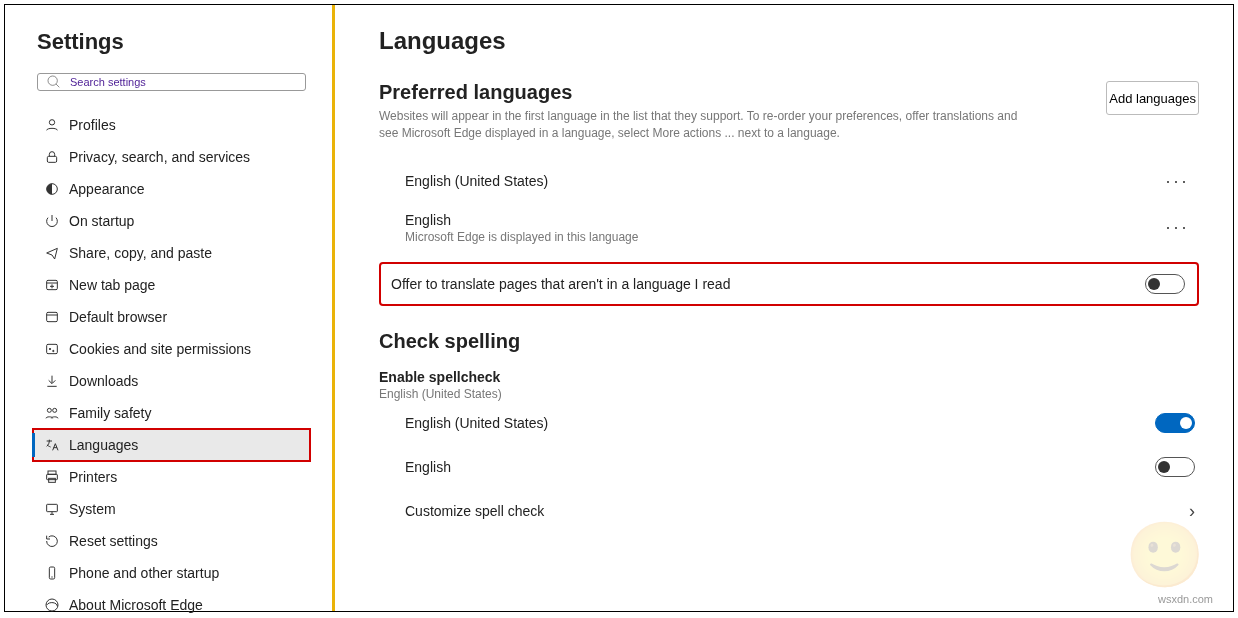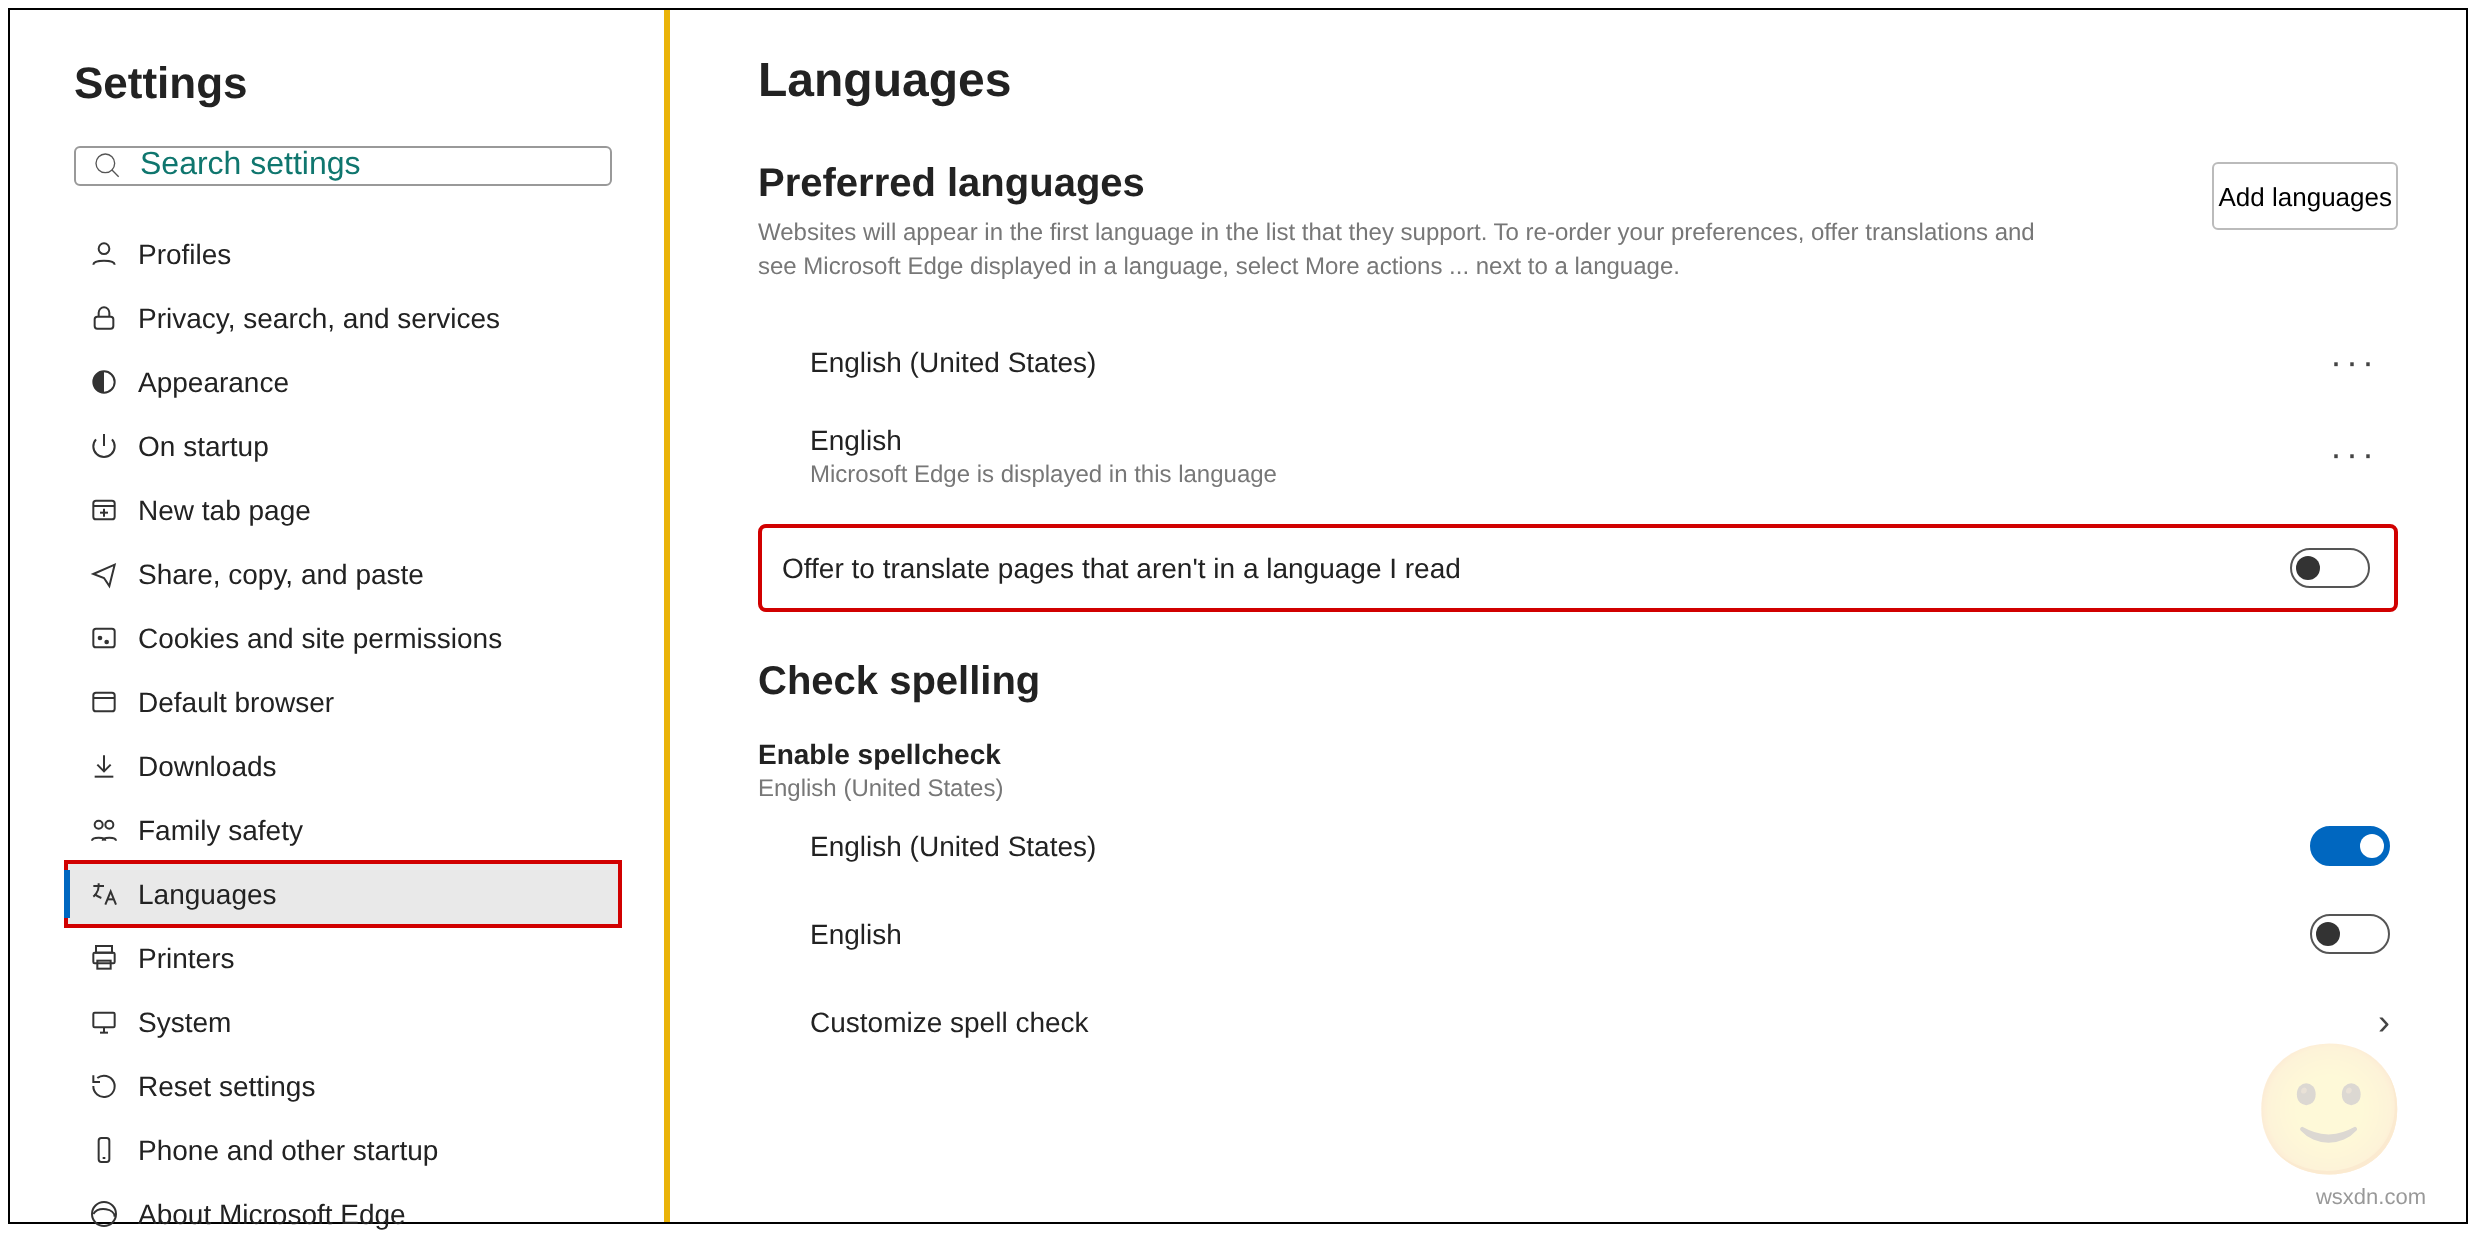--- a/index.html
+++ b/index.html
@@ -39,21 +39,21 @@
     align-items:center;
     border:1px solid #999;
     border-radius:3px;
     height:36px;
     padding:0 8px;
     color:#555;
     margin:0 4px 18px 4px;
     cursor:text;
   }
   .search-box svg { width:16px; height:16px; stroke:#555; fill:none; margin-right:8px;}
-  .search-box span { font-size:16px; color:#0f766e;}
+  .search-box span { font-size:11px; color:#4c1d95;}
   .nav { list-style:none; margin:0; padding:0; }
   .nav li {
     display:flex; align-items:center;
     height:32px;
     padding:0 6px 0 8px;
     font-size:14px;
     border-radius:3px;
     cursor:pointer;
     position:relative;
   }
@@ -176,54 +176,54 @@
             <svg viewBox="0 0 24 24">
               <path d="M12 3v9"></path>
               <path d="M6 7a8 8 0 1 0 12 0"></path>
             </svg>
           </span>
         <span class="label">On startup</span>
       </li>
       <li>
         <span class="icon-slot">
             <svg viewBox="0 0 24 24">
+              <path d="M4 12l16-7-4 16-4-6z"></path>
+            </svg>
+          </span>
+        <span class="label">Share, copy, and paste</span>
+      </li>
+      <li>
+        <span class="icon-slot">
+            <svg viewBox="0 0 24 24">
               <rect x="4" y="5" width="16" height="14" rx="2"></rect>
               <line x1="4" y1="9" x2="20" y2="9"></line>
               <line x1="12" y1="11" x2="12" y2="17"></line>
               <line x1="9" y1="14" x2="15" y2="14"></line>
             </svg>
           </span>
         <span class="label">New tab page</span>
       </li>
       <li>
         <span class="icon-slot">
             <svg viewBox="0 0 24 24">
-              <path d="M4 12l16-7-4 16-4-6z"></path>
-            </svg>
-          </span>
-        <span class="label">Share, copy, and paste</span>
+              <rect x="4" y="5" width="16" height="14" rx="2"></rect>
+              <line x1="4" y1="9" x2="20" y2="9"></line>
+            </svg>
+          </span>
+        <span class="label">Default browser</span>
       </li>
       <li>
         <span class="icon-slot">
             <svg viewBox="0 0 24 24">
               <rect x="4" y="5" width="16" height="14" rx="2"></rect>
               <circle cx="9" cy="12" r="1" fill="#333"></circle>
               <circle cx="14" cy="15" r="1" fill="#333"></circle>
             </svg>
           </span>
         <span class="label">Cookies and site permissions</span>
-      </li>
-      <li>
-        <span class="icon-slot">
-            <svg viewBox="0 0 24 24">
-              <rect x="4" y="5" width="16" height="14" rx="2"></rect>
-              <line x1="4" y1="9" x2="20" y2="9"></line>
-            </svg>
-          </span>
-        <span class="label">Default browser</span>
       </li>
       <li>
         <span class="icon-slot">
             <svg viewBox="0 0 24 24">
               <path d="M12 4v11"></path>
               <path d="M7 11l5 5 5-5"></path>
               <line x1="5" y1="20" x2="19" y2="20"></line>
             </svg>
           </span>
         <span class="label">Downloads</span>

